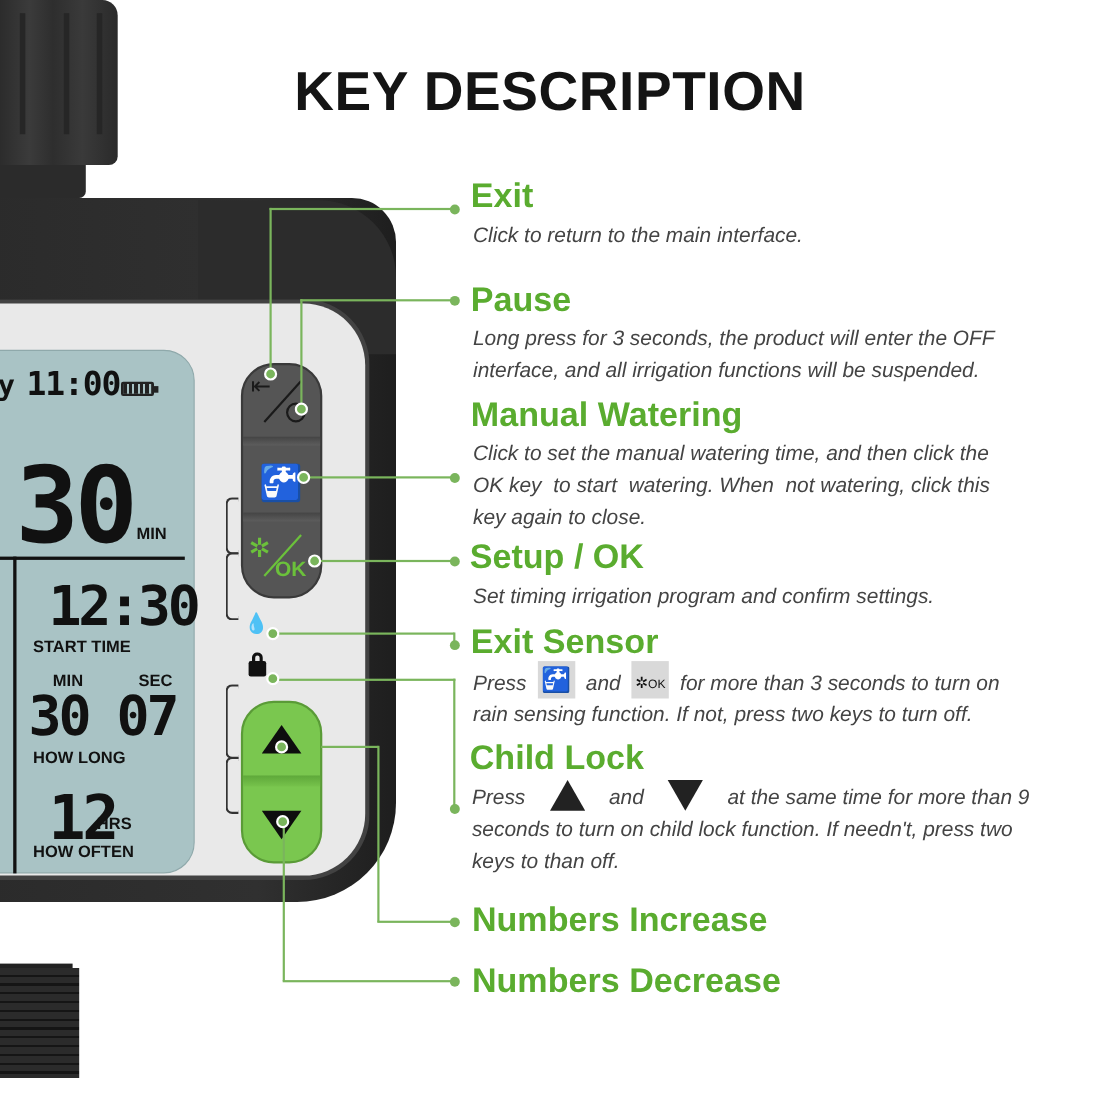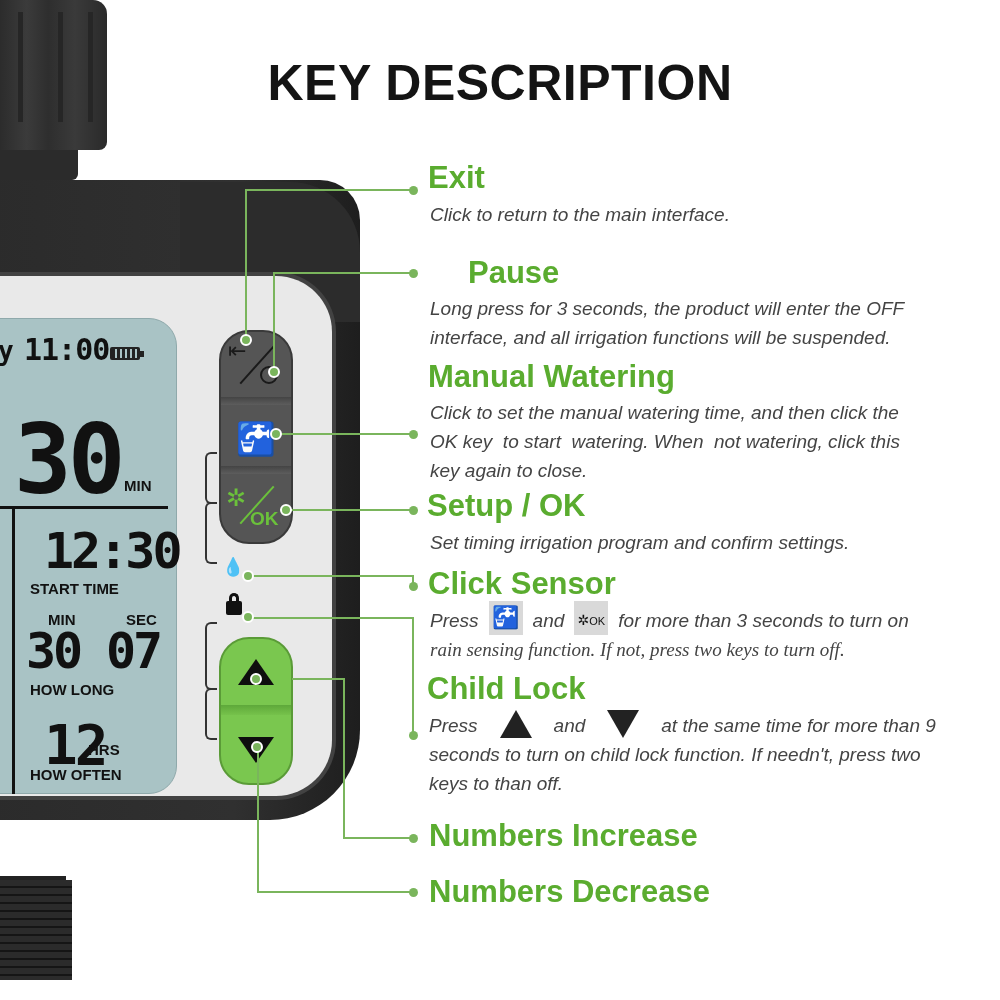--- a/index.html
+++ b/index.html
@@ -238,37 +238,37 @@
   <div class="abs ln" style="left:257px; top:891px; width:156px; height:2px;"></div>
   <div class="abs dot" style="left:409px; top:888px;"></div>
   <div class="abs ring" style="left:251px; top:741px;"></div>
 </div>
 
 <div>
 
   <div class="abs heading" style="left:428px; top:160px;">Exit</div>
   <div class="abs desc" style="left:430px; top:200px;">Click to return to the main interface.</div>
 
-  <div class="abs heading" style="left:428px; top:255px;margin-left:40px;">Pause</div>
+  <div class="abs heading" style="left:428px; top:255px;">Pause</div>
   <div class="abs desc" style="left:430px; top:294px;">Long press for 3 seconds, the product will enter the OFF</div>
   <div class="abs desc" style="left:430px; top:323px;">interface, and all irrigation functions will be suspended.</div>
 
   <div class="abs heading" style="left:428px; top:359px;">Manual Watering</div>
   <div class="abs desc" style="left:430px; top:398px;">Click to set the manual watering time, and then click the</div>
   <div class="abs desc" style="left:430px; top:427px; white-space:pre;">OK key  to start  watering. When  not watering, click this</div>
   <div class="abs desc" style="left:430px; top:456px;">key again to close.</div>
 
   <div class="abs heading" style="left:427px; top:488px;">Setup / OK</div>
   <div class="abs desc" style="left:430px; top:528px;">Set timing irrigation program and confirm settings.</div>
 
-  <div class="abs heading" style="left:428px; top:566px;">Click Sensor</div>
+  <div class="abs heading" style="left:428px; top:566px;">Exit Sensor</div>
   <div class="abs desc" style="left:430px; top:605px;">
     <span>Press</span><span class="inline-key">🚰</span><span>and</span><span class="inline-key"><span style="font-size:14px;">✲</span><span class="inline-ok">OK</span></span><span>for more than 3 seconds to turn on</span>
   </div>
-  <div class="abs desc" style="left:430px; top:635px;font-family:Liberation Serif, serif;">rain sensing function. If not, press two keys to turn off.</div>
+  <div class="abs desc" style="left:430px; top:635px;">rain sensing function. If not, press two keys to turn off.</div>
 
   <div class="abs heading" style="left:427px; top:671px;">Child Lock</div>
   <div class="abs desc" style="left:429px; top:711px;">
     <span>Press</span><span class="inline-tri"><span class="tri-up" style="display:block;"></span></span><span>and</span><span class="inline-tri"><span class="tri-down" style="display:block;"></span></span><span>at the same time for more than 9</span>
   </div>
   <div class="abs desc" style="left:429px; top:740px;">seconds to turn on child lock function. If needn't, press two</div>
   <div class="abs desc" style="left:429px; top:769px;">keys to than off.</div>
 
   <div class="abs heading" style="left:429px; top:818px;">Numbers Increase</div>
   <div class="abs heading" style="left:429px; top:874px;">Numbers Decrease</div>

